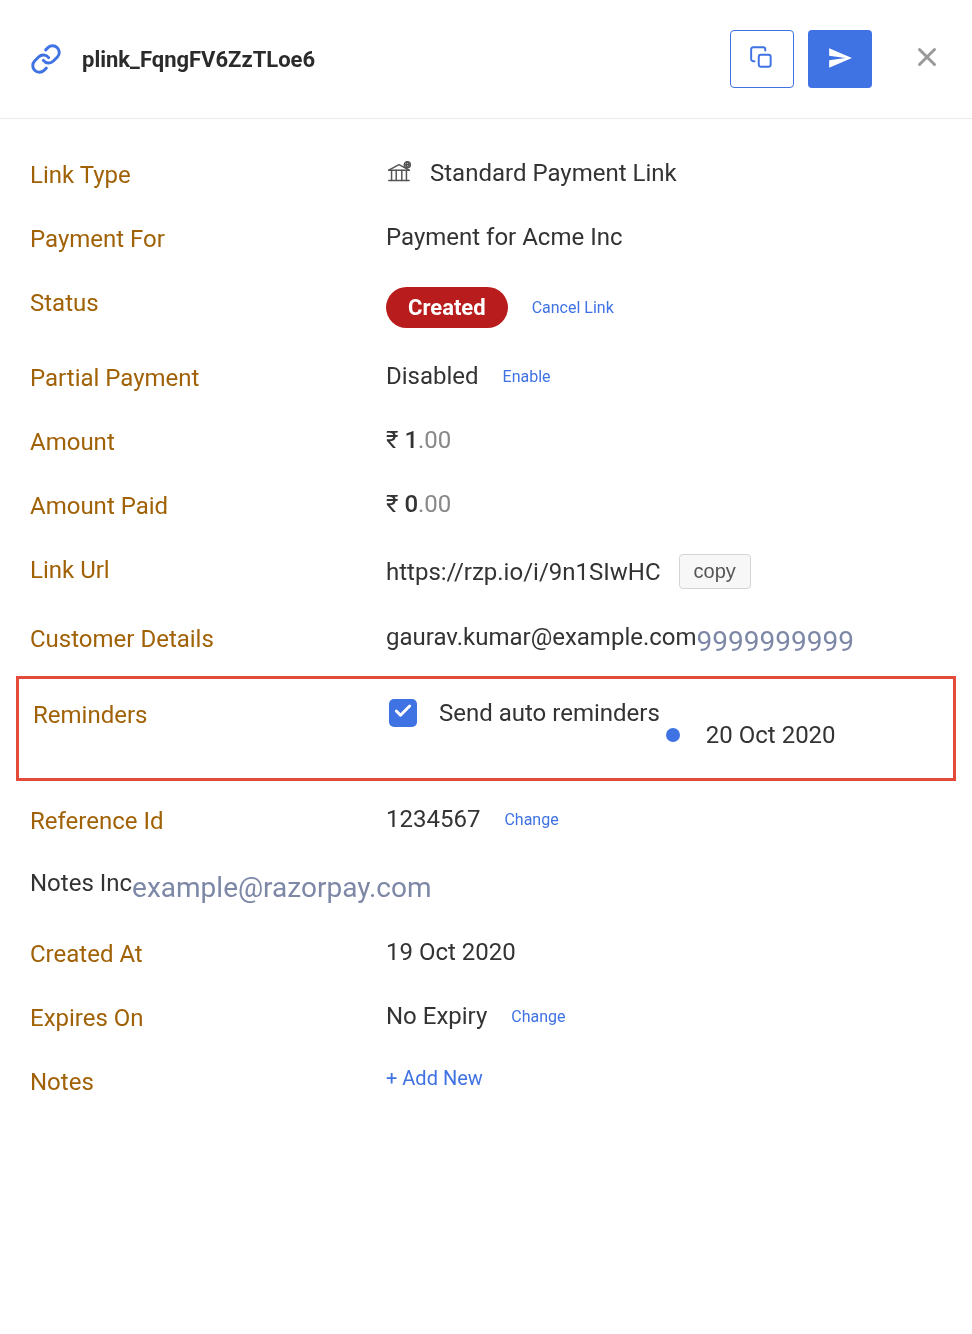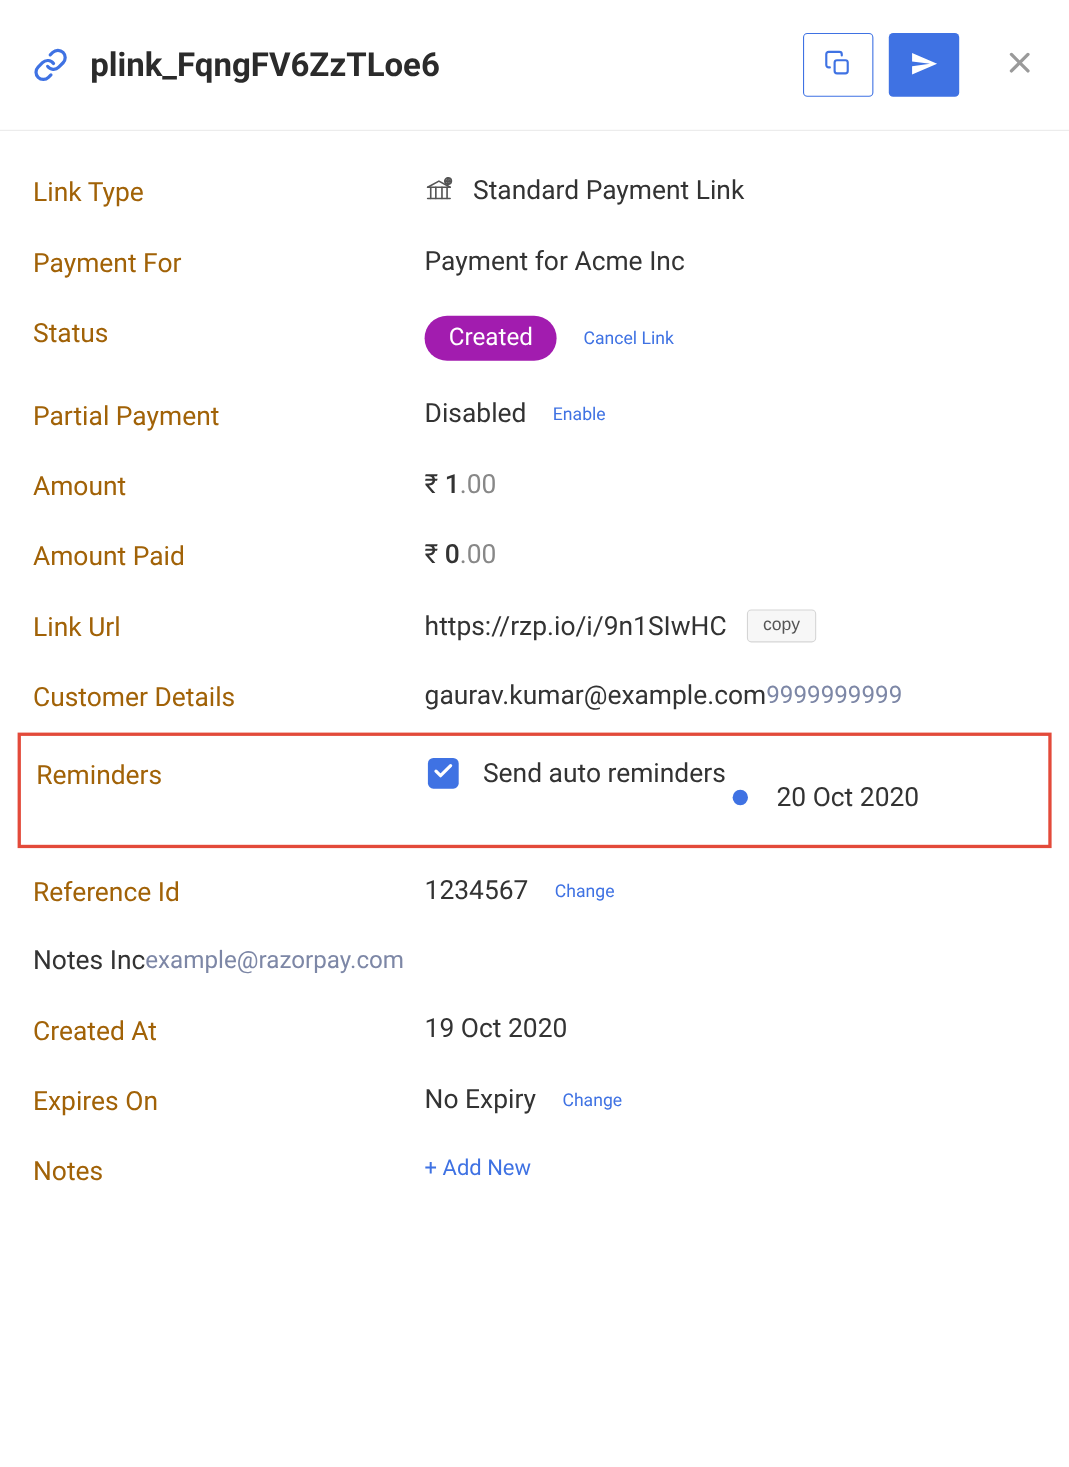--- a/index.html
+++ b/index.html
@@ -19,21 +19,21 @@
       padding: 30px 30px;
       border-bottom: 1px solid #eaeaea;
     }
     .header-icon {
       color: #3f72e3;
       margin-right: 20px;
       display: flex;
       align-items: center;
     }
     .header-title {
-      font-size: 30px;
+      font-size: 22px;
       font-weight: 700;
       color: #2b2b2b;
       flex: 1;
     }
     .header-actions {
       display: flex;
       align-items: center;
       gap: 14px;
     }
     .btn-duplicate,
@@ -93,23 +93,23 @@
       flex-direction: row;
       align-items: flex-start;
     }
     .icon-inline {
       margin-right: 18px;
       display: inline-flex;
       align-items: center;
       color: #555;
     }
     .status-badge {
-      background: #a21caf;
+      background: #b91c1c;
       color: #fff;
-      font-weight: 400;
+      font-weight: 700;
       padding: 8px 22px;
       border-radius: 999px;
       font-size: 22px;
     }
     .link-text {
       color: #3f72e3;
       cursor: pointer;
       margin-left: 24px;
       font-size: 16px;
     }
@@ -121,29 +121,29 @@
     .amt-main {
       font-weight: 500;
     }
     .amt-dec {
       color: #888;
     }
     .copy-btn {
       border: 1px solid #d5d5d5;
       background: #f7f7f7;
       color: #555;
-      font-size: 16px;
+      font-size: 20px;
       padding: 5px 14px;
       border-radius: 4px;
       margin-left: 18px;
       cursor: pointer;
     }
     .secondary-text {
       color: #7d87a6;
-      font-size: 22px;
+      font-size: 28px;
       margin-top: 2px;
     }
     .highlight-box {
       border: 3px solid #e34a3a;
       padding: 20px 0 14px 0;
       margin: 0 -14px 24px -14px;
     }
     .highlight-box .row {
       padding: 0 14px;
       margin-bottom: 15px;

